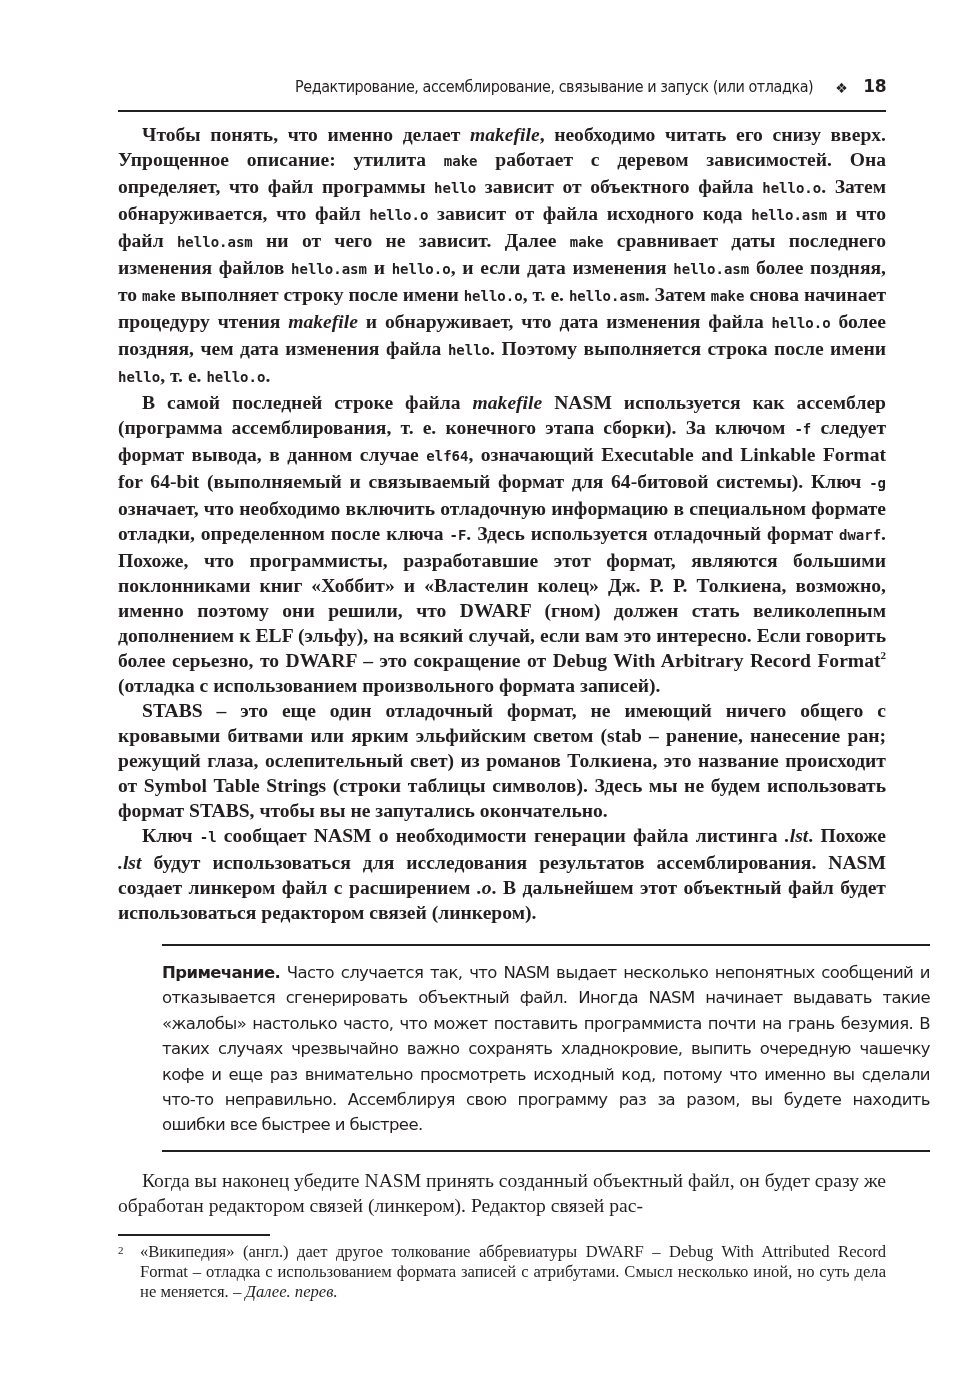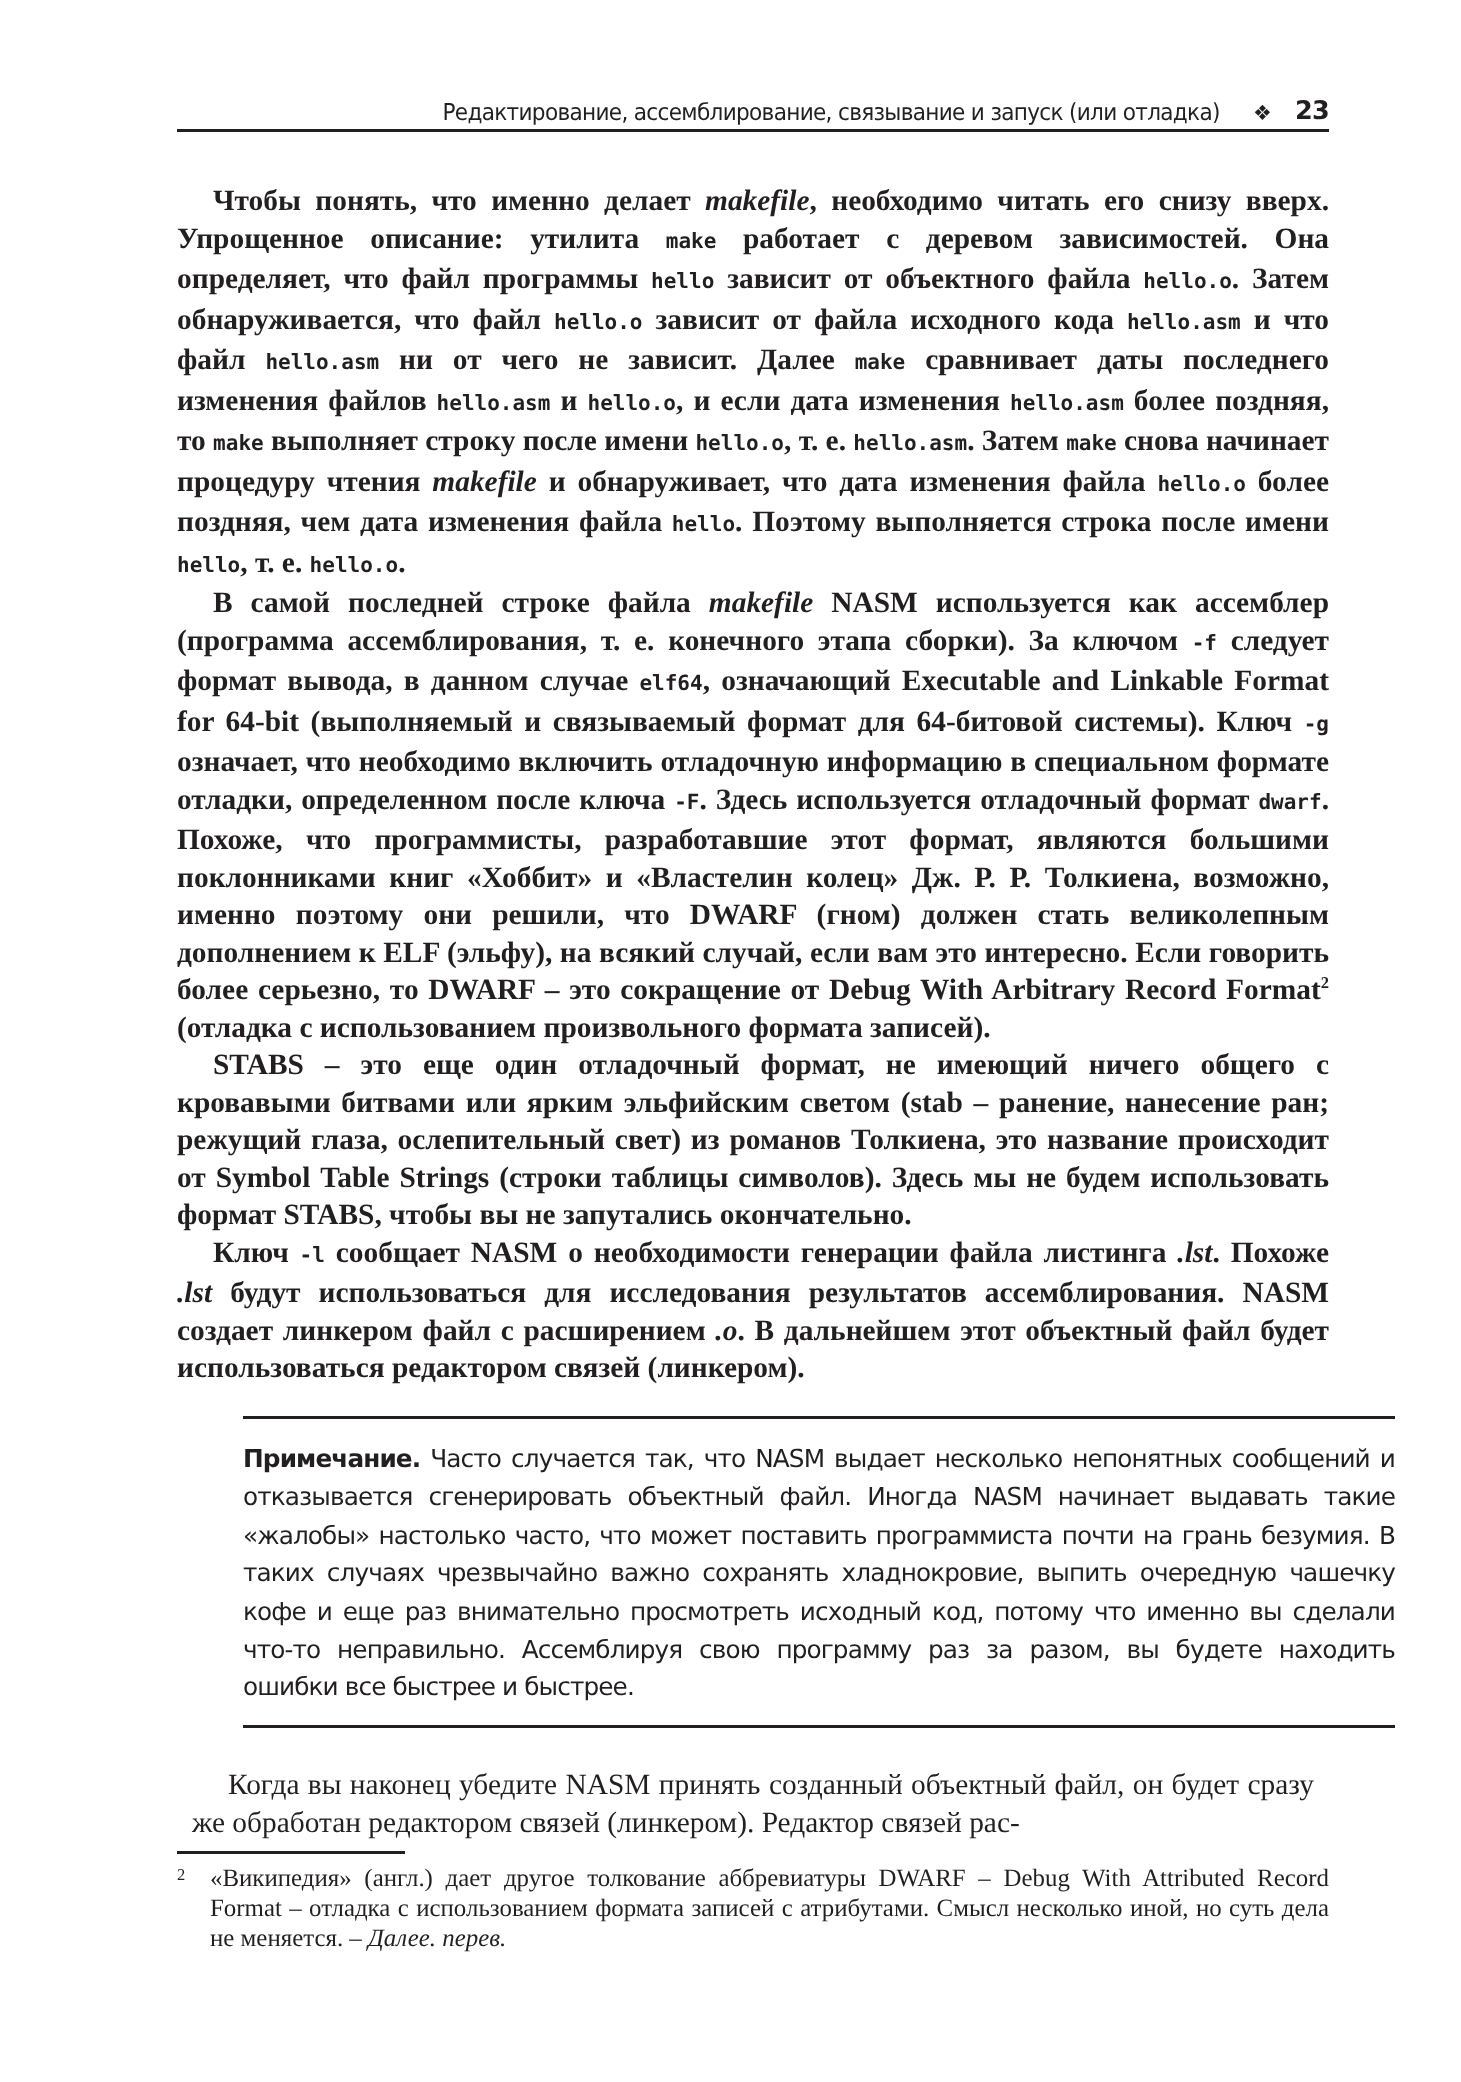--- a/index.html
+++ b/index.html
@@ -1,45 +1,45 @@
 <!DOCTYPE html>
 <html><head>
   <meta charset="utf-8">
   <style>
     html, body { margin: 0; padding: 0; background: #ffffff; }
     body { width: 974px; height: 1388px; position: relative; overflow: hidden; color: #231f20; }
     .page { position: absolute; left: 118px; top: 0; width: 768px; }
-    .header { position: absolute; top: 60px; left: 0; width: 768px; height: 28px; border-bottom: 2px solid #231f20;
-      font-family: "DejaVu Sans", sans-serif; font-size: 15.5px; letter-spacing: -0.5px; display: flex; justify-content: flex-end; align-items: flex-end; padding-bottom: 2px; box-sizing: border-box; }
+    .header { position: absolute; top: 84px; left: 0; width: 768px; height: 28px; border-bottom: 2px solid #231f20;
+      font-family: "DejaVu Sans", sans-serif; font-size: 15.5px; letter-spacing: -0.5px; display: flex; justify-content: flex-end; align-items: flex-end; padding-bottom: 14px; box-sizing: border-box; }
     .header .title { margin-right: 22px; transform: scaleX(0.93); transform-origin: right; white-space: nowrap; }
     .header .orn { margin-right: 16px; font-size: 14px; }
     .header .pnum { font-weight: bold; font-size: 17px; }
     .body { position: absolute; top: 122px; left: 0; width: 768px; font-family: "Liberation Serif", serif; font-size: 19.6px; line-height: 25px; text-align: justify; font-weight: bold; }
     .body p { margin: 0; text-indent: 24px; }
     .mono { font-family: "DejaVu Sans Mono", monospace; font-size: 14px; }
     .note { position: absolute; top: 944px; left: 0; width: 768px; border-top: 2.5px solid #231f20; border-bottom: 2.5px solid #231f20; padding: 14px 0 14px 0; box-sizing: border-box; height: 208px;
       font-family: "DejaVu Sans", sans-serif; font-size: 16.5px; line-height: 25.4px; text-align: justify; letter-spacing: -0.6px; margin-left: 44px; }
     .note b { font-weight: bold; }
     .body2 { position: absolute; top: 1168px; left: 0; width: 768px; font-family: "Liberation Serif", serif; font-size: 19.6px; line-height: 25px; text-align: justify; }
-    .body2 p { margin: 10px; text-indent: 24px; }
+    .body2 p { margin: 0; text-indent: 24px; }
     .fnrule { position: absolute; top: 1234px; left: 0; width: 152px; border-top: 2.5px solid #231f20; }
     .footnote { position: absolute; top: 1242px; left: 0; width: 768px; font-family: "Liberation Serif", serif; font-size: 16.6px; line-height: 20px; text-align: justify; }
     .footnote .fnmark { position: absolute; left: 0; top: -2px; font-size: 11px; }
     .footnote .fntext { margin-left: 22px; }
     sup { font-size: 11px; line-height: 0; }
   </style>
 </head>
 <body>
 
 <div class="page">
 
   <div class="header">
     <span class="title">Редактирование, ассемблирование, связывание и запуск (или отладка)</span>
     <span class="orn">❖</span>
-    <span class="pnum">23</span>
+    <span class="pnum">18</span>
   </div>
 
   <div class="body">
     <p><span>Чтобы понять, что именно делает </span><i>makefile</i><span>, необходимо читать его снизу вверх. Упрощенное описание: утилита </span><span class="mono">make</span><span> работает с деревом зависимостей. Она определяет, что файл программы </span><span class="mono">hello</span><span> зависит от объектного файла </span><span class="mono">hello.o</span><span>. Затем обнаруживается, что файл </span><span class="mono">hello.o</span><span> зависит от файла исходного кода </span><span class="mono">hello.asm</span><span> и что файл </span><span class="mono">hello.asm</span><span> ни от чего не зависит. Далее </span><span class="mono">make</span><span> сравнивает даты последнего изменения файлов </span><span class="mono">hello.asm</span><span> и </span><span class="mono">hello.o</span><span>, и если дата изменения </span><span class="mono">hello.asm</span><span> более поздняя, то </span><span class="mono">make</span><span> выполняет строку после имени </span><span class="mono">hello.o</span><span>, т. е. </span><span class="mono">hello.asm</span><span>. Затем </span><span class="mono">make</span><span> снова начинает процедуру чтения </span><i>makefile</i><span> и обнаруживает, что дата изменения файла </span><span class="mono">hello.o</span><span> более поздняя, чем дата изменения файла </span><span class="mono">hello</span><span>. Поэтому выполняется строка после имени </span><span class="mono">hello</span><span>, т. е. </span><span class="mono">hello.o</span><span>.</span></p>
 
     <p><span>В самой последней строке файла </span><i>makefile</i><span> NASM используется как ассемблер (программа ассемблирования, т. е. конечного этапа сборки). За ключом </span><span class="mono">-f</span><span> следует формат вывода, в данном случае </span><span class="mono">elf64</span><span>, означающий Executable and Linkable Format for 64-bit (выполняемый и связываемый формат для 64-битовой системы). Ключ </span><span class="mono">-g</span><span> означает, что необходимо включить отладочную информацию в специальном формате отладки, определенном после ключа </span><span class="mono">-F</span><span>. Здесь используется отладочный формат </span><span class="mono">dwarf</span><span>. Похоже, что программисты, разработавшие этот формат, являются большими поклонниками книг «Хоббит» и «Властелин колец» Дж. Р. Р. Толкиена, возможно, именно поэтому они решили, что DWARF (гном) должен стать великолепным дополнением к ELF (эльфу), на всякий случай, если вам это интересно. Если говорить более серьезно, то DWARF – это сокращение от Debug With Arbitrary Record Format</span><sup>2</sup><span> (отладка с использованием произвольного формата записей).</span></p>
 
     <p><span>STABS – это еще один отладочный формат, не имеющий ничего общего с кровавыми битвами или ярким эльфийским светом (stab – ранение, нанесение ран; режущий глаза, ослепительный свет) из романов Толкиена, это название происходит от </span><b>S</b><span>ymbol </span><b>Tab</b><span>le </span><b>S</b><span>trings (строки таблицы символов). Здесь мы не будем использовать формат STABS, чтобы вы не запутались окончательно.</span></p>
 
     <p><span>Ключ </span><span class="mono">-l</span><span> сообщает NASM о необходимости генерации файла листинга </span><i>.lst</i><span>. Похоже </span><i>.lst</i><span> будут использоваться для исследования результатов ассемблирования. NASM создает линкером файл с расширением </span><i>.o</i><span>. В дальнейшем этот объектный файл будет использоваться редактором связей (линкером).</span></p>

